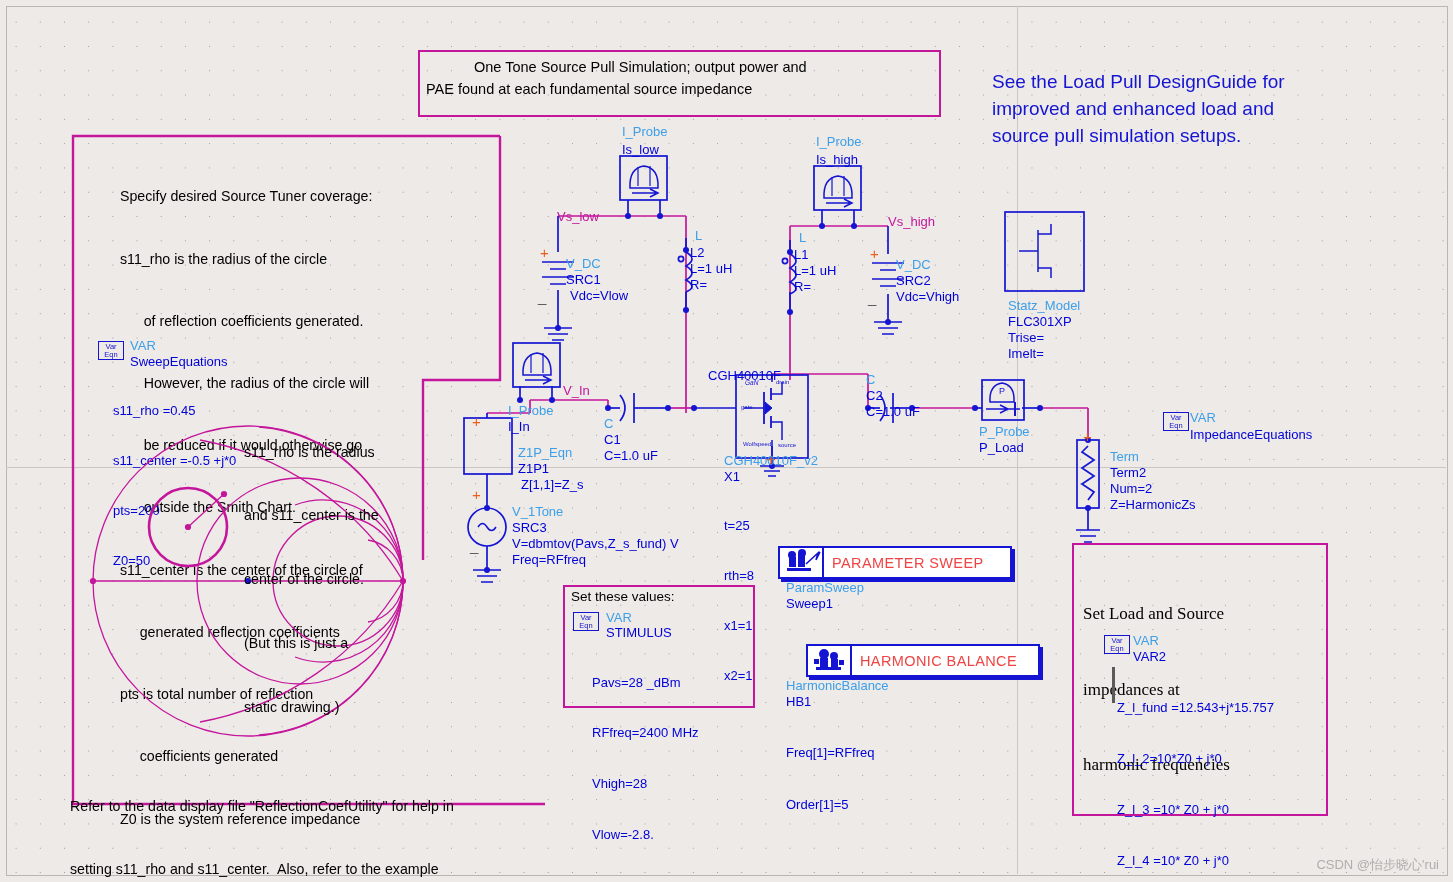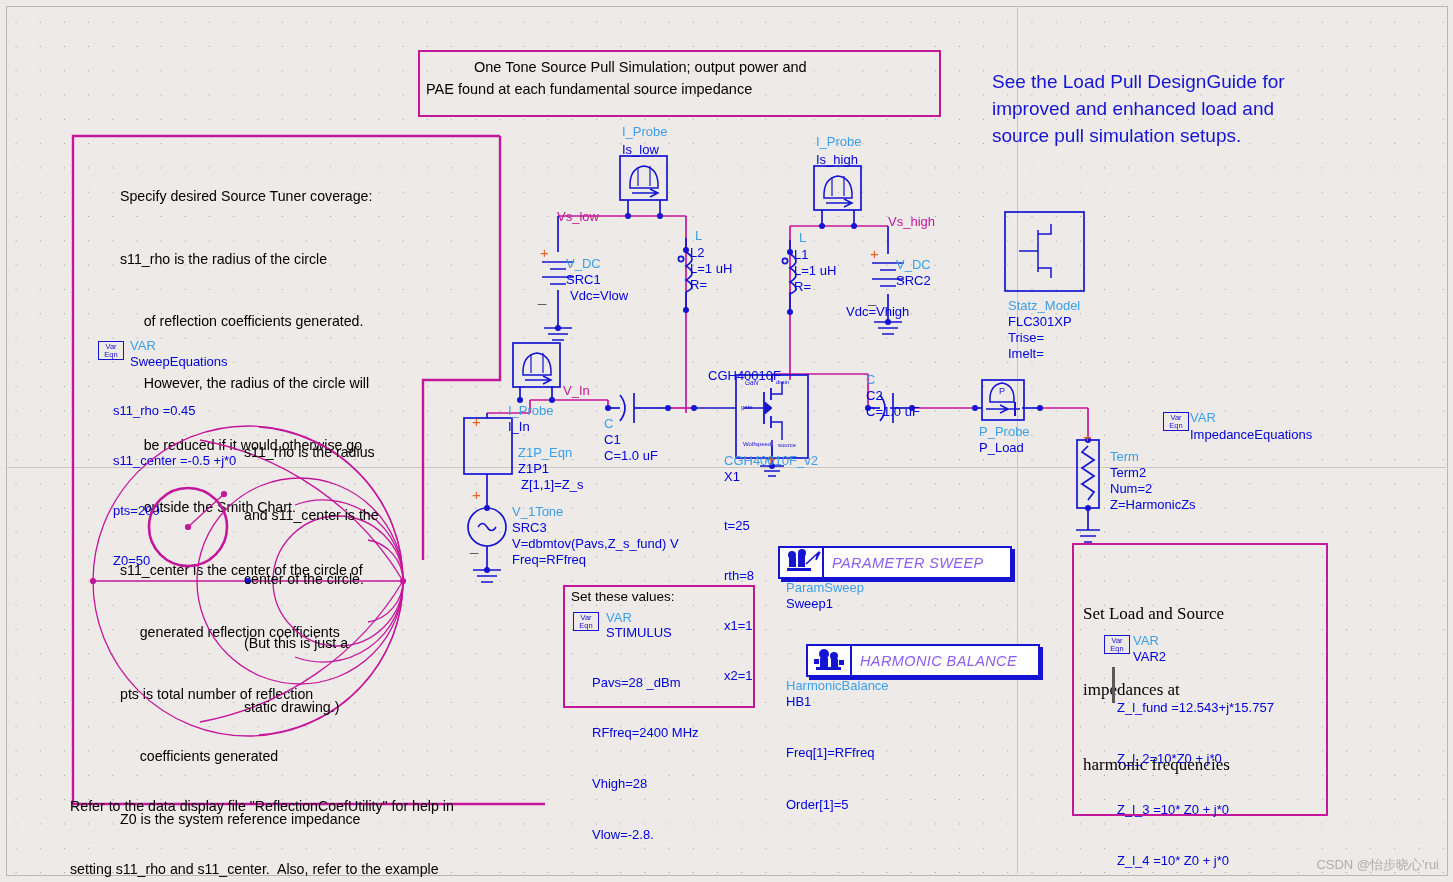--- a/index.html
+++ b/index.html
@@ -69,24 +69,23 @@
     left: 0; top: 0;
     width: 44px; height: 100%;
     border-right: 2px solid #1414d2;
     box-sizing: border-box;
   }
   .ctrl-label {
     position: absolute;
     left: 52px; top: 50%;
     transform: translateY(-50%);
     font-size: 14.5px;
-    color: #8b5cf6;
+    color: #ef4444;
     letter-spacing: 0.4px;
     white-space: nowrap;
-    font-style: italic;
   }
   .var-icon {
     position: absolute;
     width: 26px; height: 19px;
     border: 1.6px solid #1414d2;
     box-sizing: border-box;
     background: #eeeae8;
     font-size: 7.5px;
     color: #1414d2;
     text-align: center;
@@ -416,21 +415,21 @@
   <div class="txt mag" style="left:557px; top:209px; font-size:13px;text-align:right;">Vs_low</div>
   <div class="txt mag" style="left:888px; top:214px; font-size:13px;">Vs_high</div>
   <div class="txt mag" style="left:563px; top:383px; font-size:13px;">V_In</div>
 
   <div class="txt lblu" style="left:566px; top:256px;">V_DC</div>
   <div class="txt blu" style="left:566px; top:272px;">SRC1</div>
   <div class="txt blu" style="left:570px; top:288px;">Vdc=Vlow</div>
 
   <div class="txt lblu" style="left:896px; top:257px;">V_DC</div>
   <div class="txt blu" style="left:896px; top:273px;">SRC2</div>
-  <div class="txt blu" style="left:846px; top:289px;margin-top:15px;">Vdc=Vhigh</div>
+  <div class="txt blu" style="left:896px; top:289px;">Vdc=Vhigh</div>
 
   <div class="txt lblu" style="left:695px; top:228px;">L</div>
   <div class="txt blu" style="left:690px; top:245px;">L2</div>
   <div class="txt blu" style="left:690px; top:261px;">L=1 uH</div>
   <div class="txt blu" style="left:690px; top:277px;">R=</div>
 
   <div class="txt lblu" style="left:799px; top:230px;">L</div>
   <div class="txt blu" style="left:794px; top:247px;">L1</div>
   <div class="txt blu" style="left:794px; top:263px;">L=1 uH</div>
   <div class="txt blu" style="left:794px; top:279px;">R=</div>

